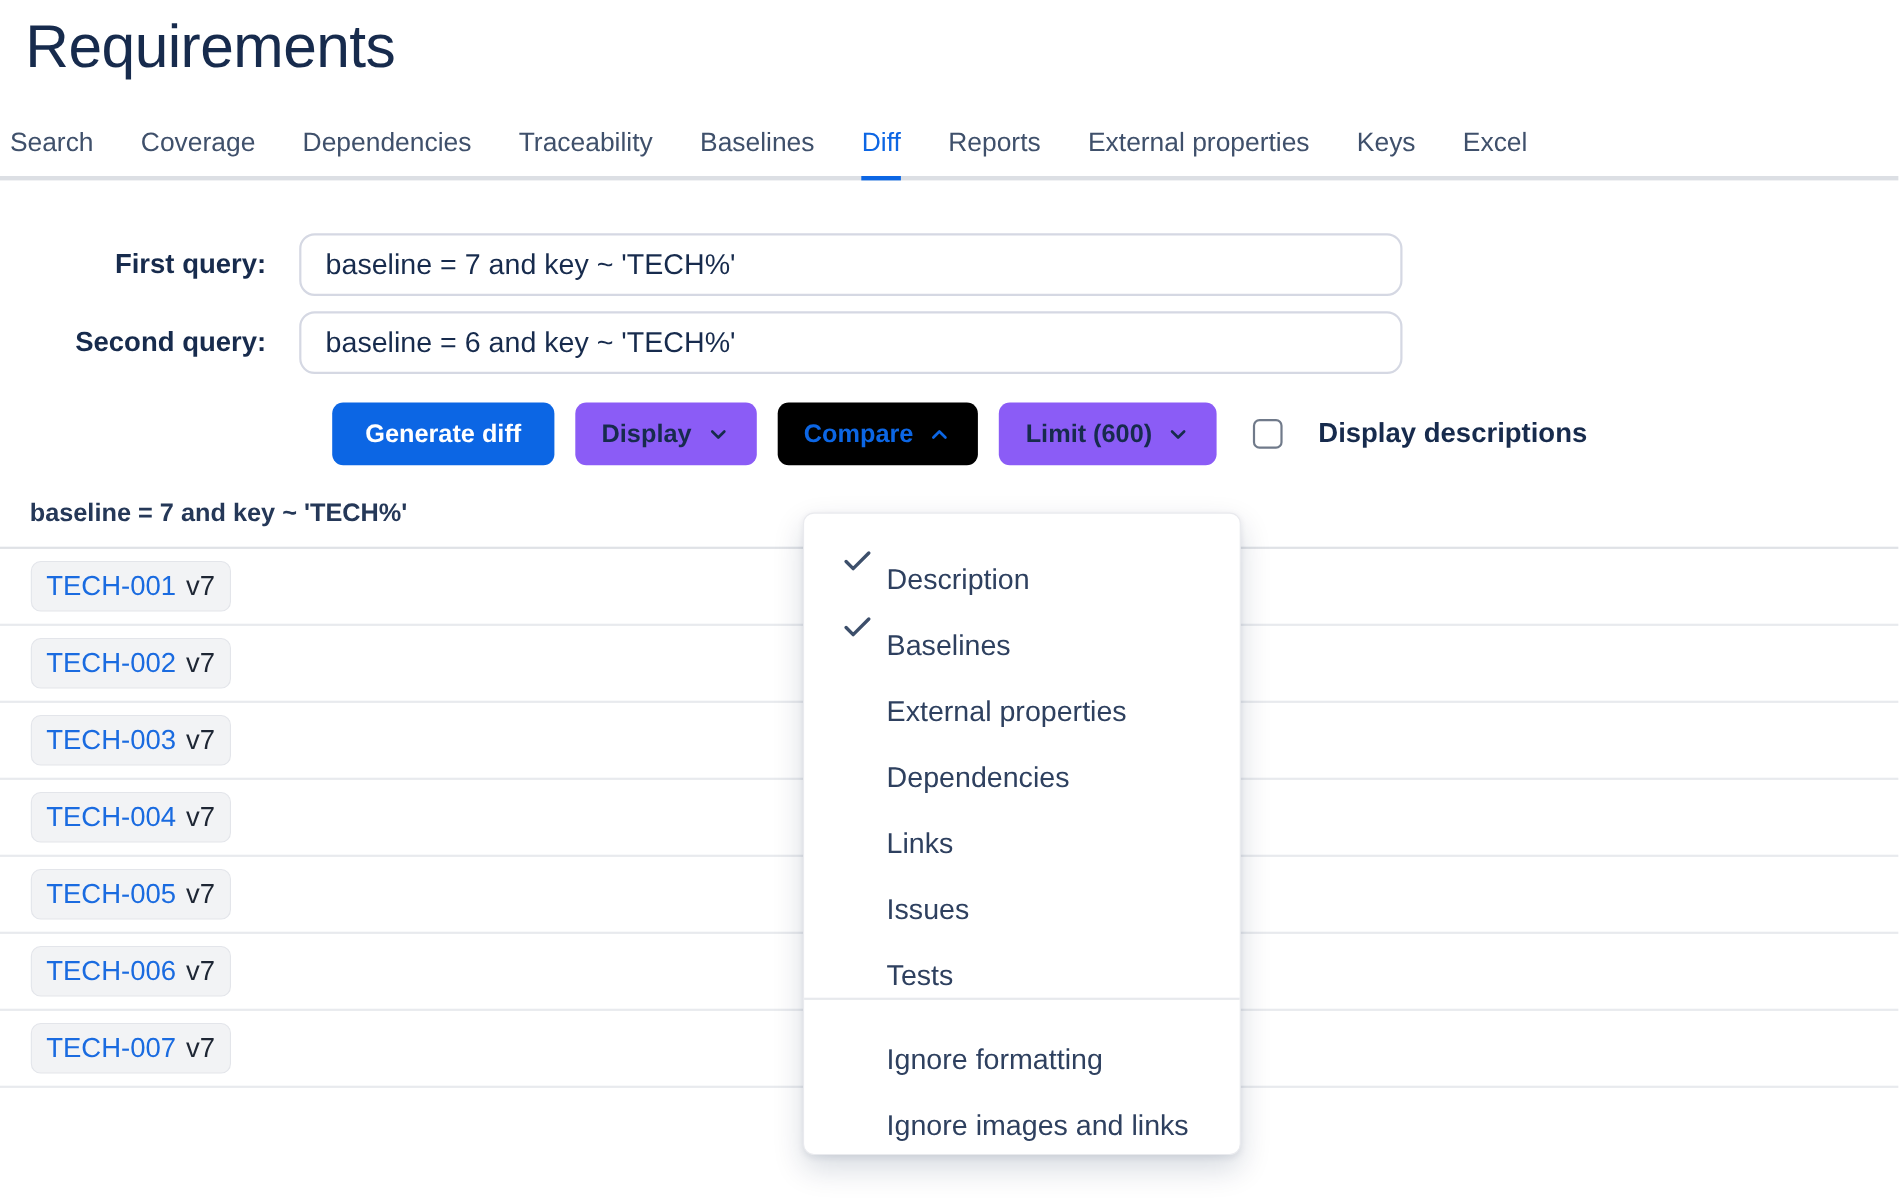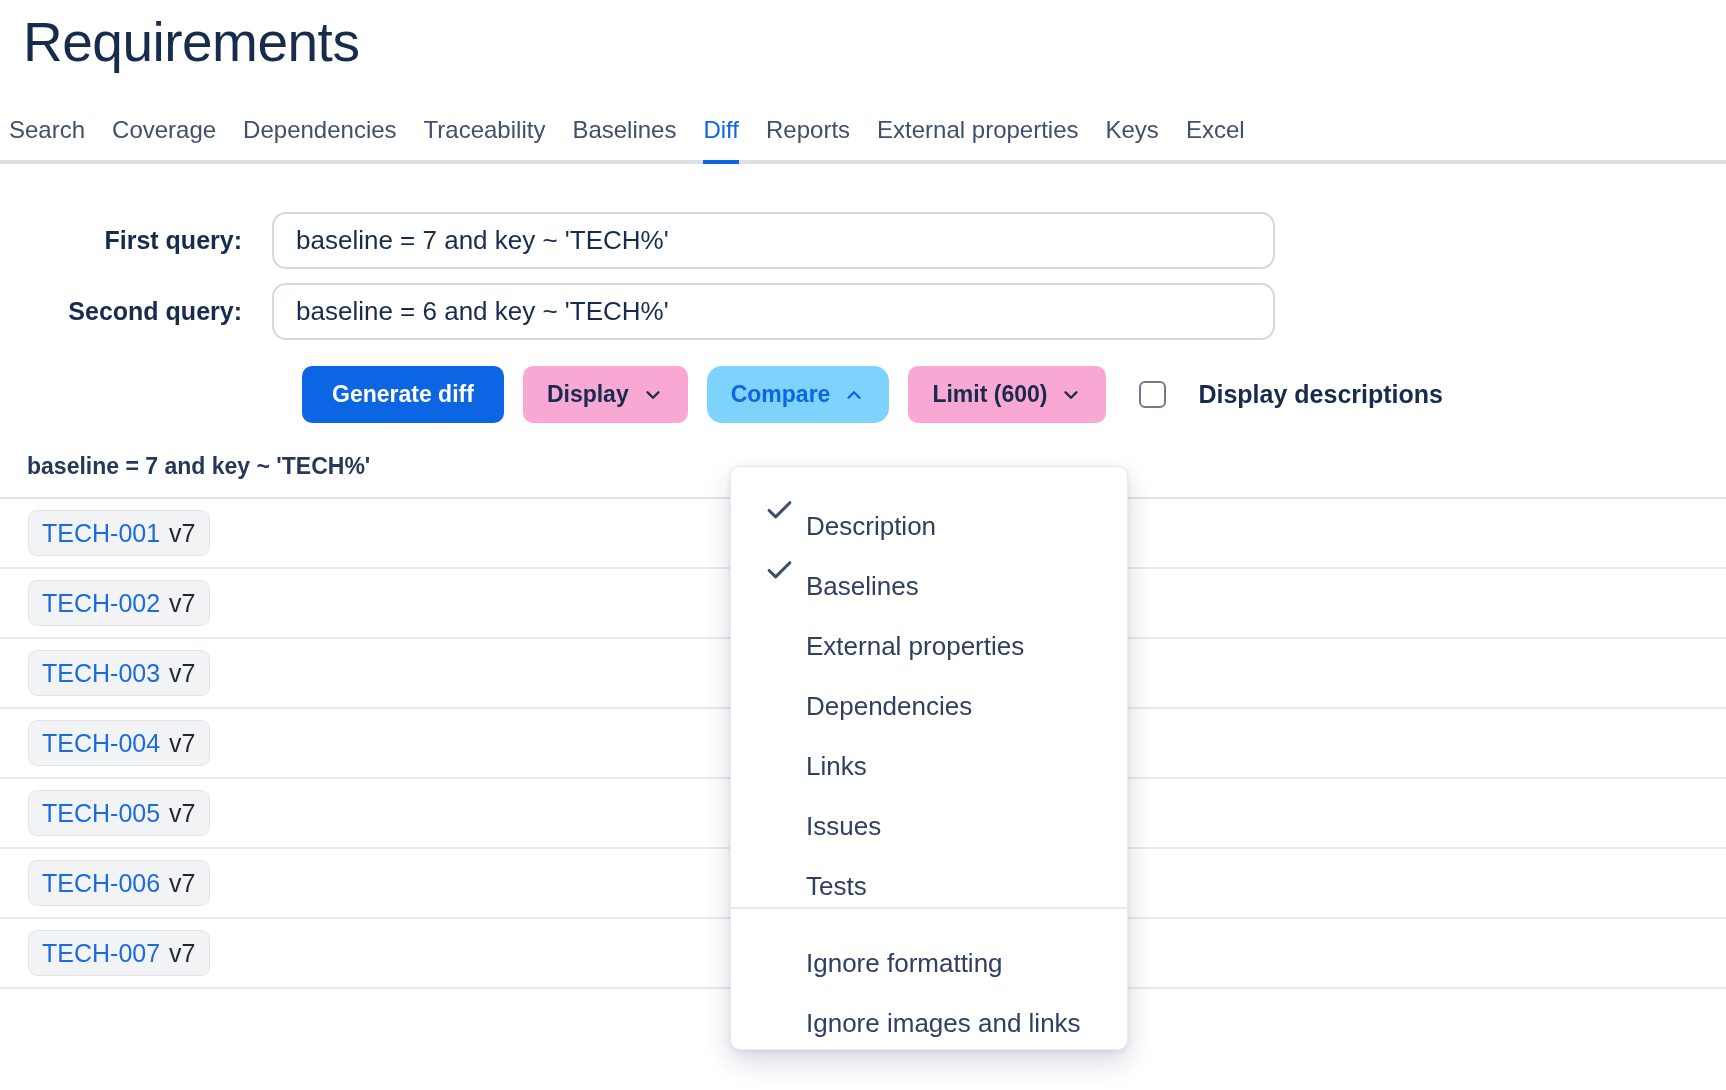--- a/index.html
+++ b/index.html
@@ -15,21 +15,21 @@
 
   
   .page-title {
     margin: 6px 0 0 23px;
     font-size: 55px; font-weight: 400; letter-spacing: -0.5px;
     color: #172b4d; line-height: 72px;
   }
 
   
   .tabs {
-    display: flex; gap: 27px;
+    display: flex; gap: 43px;
     margin-top: 38px; padding-left: 9px;
     border-bottom: 4px solid #dcdfe4;
   }
   .tab {
     font-size: 24px; font-weight: 500; color: #3f506b;
     padding-bottom: 16px; cursor: pointer; white-space: nowrap;
   }
   .tab.active {
     color: #0c66e4;
     border-bottom: 4px solid #0c66e4;
@@ -58,22 +58,22 @@
     display: flex; align-items: center; gap: 19px;
     margin: 26px 0 0 302px;
   }
   .btn {
     height: 57px; border: none; border-radius: 10px;
     display: inline-flex; align-items: center; gap: 13px;
     font-family: "Liberation Sans", sans-serif;
     font-size: 23px; cursor: pointer; white-space: nowrap;
   }
   .btn-primary { background: #0c66e4; color: #ffffff; font-weight: 700; padding: 0 30px; }
-  .btn-neutral { background: #f9a8d4; color: #172b4d; font-weight: 600; padding: 0 24px; }
-  .btn-selected { background: #7dd3fc; color: #0c66e4; font-weight: 600; padding: 0 24px; border-radius: 15px; }
+  .btn-neutral { background: #8b5cf6; color: #172b4d; font-weight: 600; padding: 0 24px; }
+  .btn-selected { background: #000000; color: #0c66e4; font-weight: 600; padding: 0 24px; }
   .chev { display: inline-flex; }
   .checkbox {
     width: 27px; height: 27px; border: 2px solid #707a8a; border-radius: 6px;
     background: #fff; margin-left: 14px; cursor: pointer; flex: none;
   }
   .checkbox-label {
     font-size: 25px; font-weight: 700; color: #172b4d; margin-left: 13px;
   }
 
   

